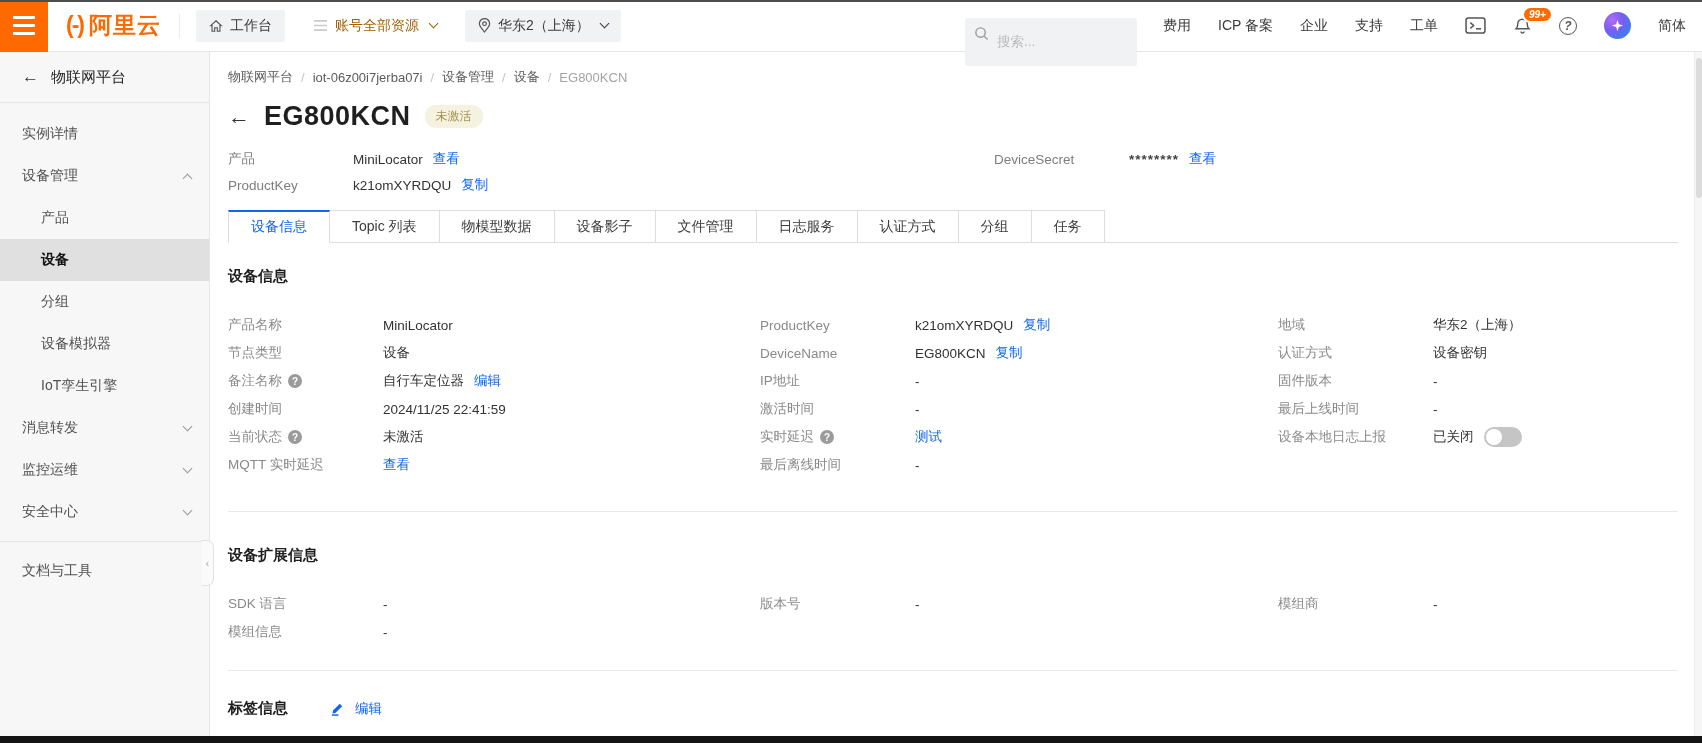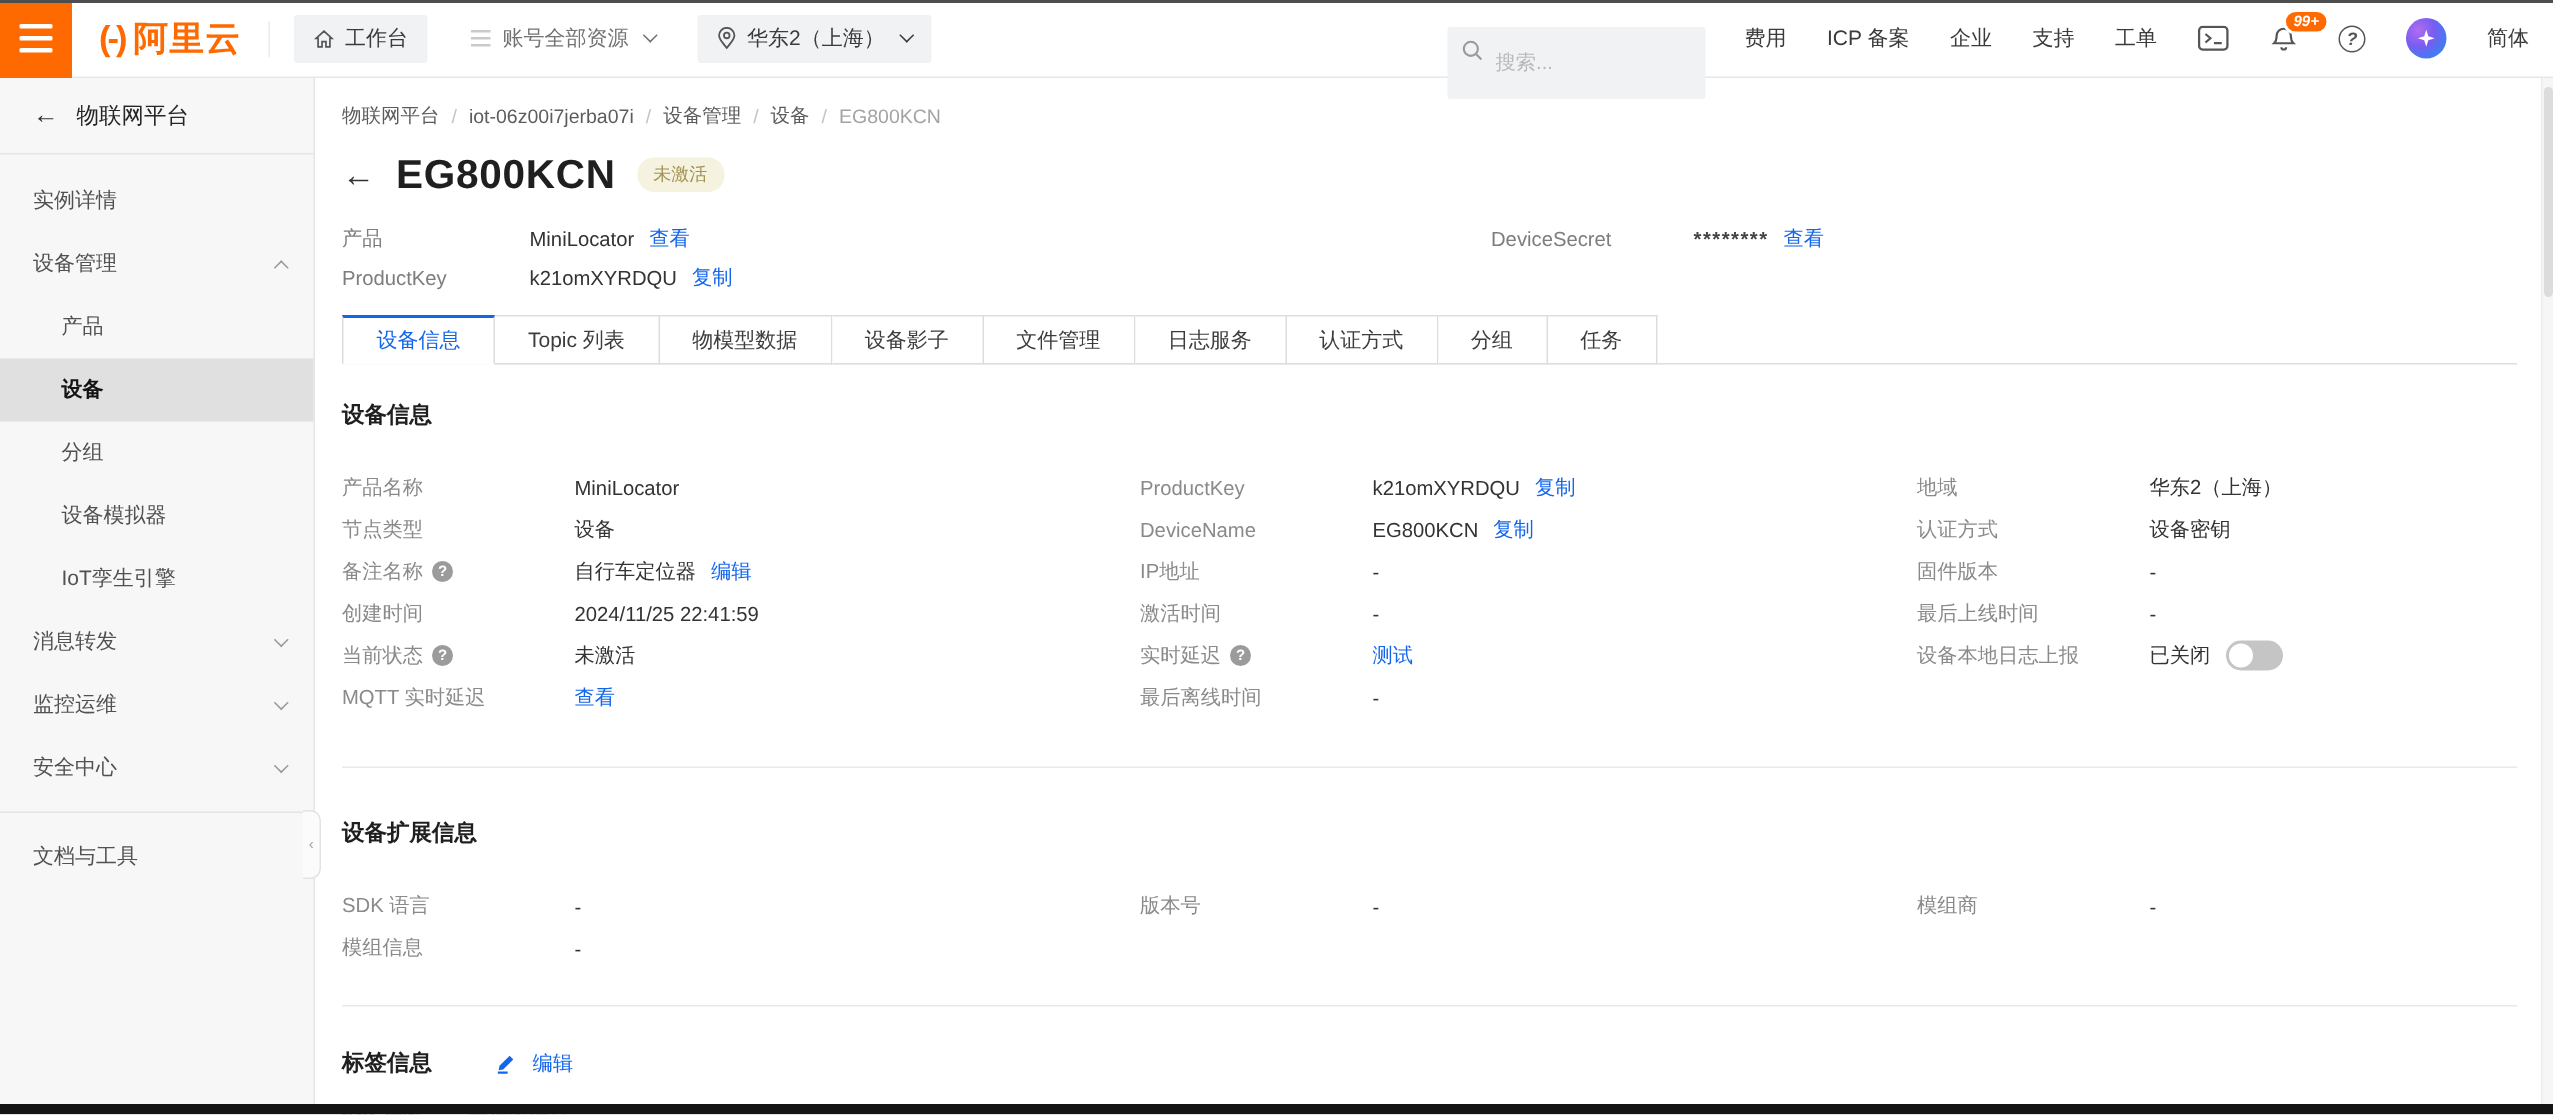--- a/index.html
+++ b/index.html
@@ -10,21 +10,21 @@
 
   
   .topbar { position:relative; display:flex; align-items:center; height:52px; background:#fff; border-bottom:1px solid #e7e7e7; z-index:5; }
   .burger { width:48px; height:52px; background:#FF6A00; display:flex; flex-direction:column; justify-content:center; align-items:center; gap:5px; cursor:pointer; flex:0 0 48px; }
   .burger .bar { width:22px; height:3px; background:#fff; border-radius:1px; }
   .logo { display:flex; align-items:center; margin-left:18px; cursor:pointer; }
   .logo-mark { color:#FF6A00; font-weight:900; font-size:23px; letter-spacing:-2px; margin-right:6px; }
   .logo-text { color:#FF6A00; font-weight:700; font-size:23px; letter-spacing:1px; }
   .v-div { width:1px; height:24px; background:#ececec; margin:0 16px 0 18px; }
   .top-btn { display:flex; align-items:center; gap:7px; height:32px; padding:0 13px; background:#f1f2f3; border:none; border-radius:2px; font-size:14px; color:#3b3b3b; cursor:pointer; font-family:inherit; }
-  .account-res { display:flex; align-items:center; gap:7px; margin:0 28px; color:#737373; font-size:14px; cursor:pointer; }
+  .account-res { display:flex; align-items:center; gap:7px; margin:0 28px; color:#a16207; font-size:14px; cursor:pointer; }
   .chev { display:inline-block; width:7px; height:7px; border-right:1.5px solid currentColor; border-bottom:1.5px solid currentColor; transform:rotate(45deg); margin-left:4px; margin-top:-4px; }
   .chev.up { transform:rotate(-135deg); margin-top:4px; }
   .search { position:relative; margin-left:auto; width:172px; height:48px; background:#f1f2f3; border-radius:2px;margin-top:32px; }
   .search svg { position:absolute; left:9px; top:8px; }
   .search input { width:100%; height:100%; border:none; outline:none; background:transparent; padding-left:32px; font-size:13.5px; color:#333; font-family:inherit; }
   .search input::placeholder { color:#b9b9b9; }
   .top-right { display:flex; align-items:center; gap:27px; margin:0 16px 0 26px; }
   .top-link { font-size:14px; color:#3b3b3b; text-decoration:none; cursor:pointer; white-space:nowrap; }
   .icon-btn { display:flex; align-items:center; justify-content:flex-end; cursor:pointer; position:relative;font-style:italic; }
   .qmark { display:inline-flex; width:18px; height:18px; border:1.6px solid #555; border-radius:50%; align-items:center; justify-content:center; font-size:12px; font-weight:700; color:#555; }

